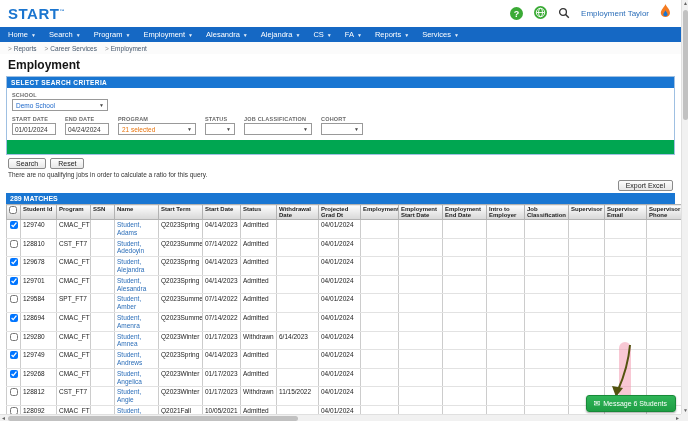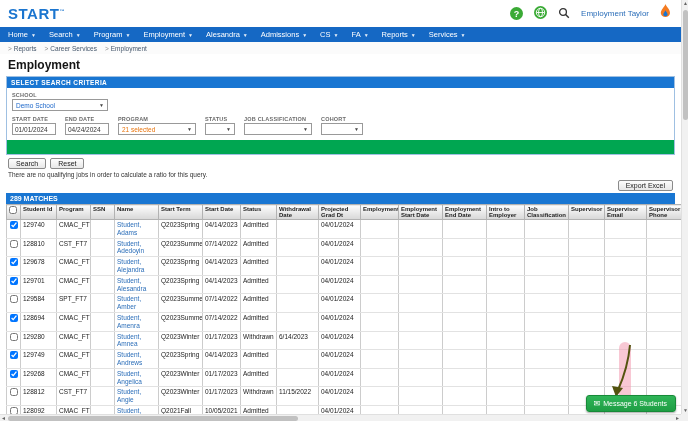--- a/index.html
+++ b/index.html
@@ -126,21 +126,21 @@
         </div>
         <div class="nav-item">
           <span>Employment</span>
           <span class="nav-caret">▼</span>
         </div>
         <div class="nav-item">
           <span>Alesandra</span>
           <span class="nav-caret">▼</span>
         </div>
         <div class="nav-item">
-          <span>Admissions</span>
+          <span>Alejandra</span>
           <span class="nav-caret">▼</span>
         </div>
         <div class="nav-item">
           <span>CS</span>
           <span class="nav-caret">▼</span>
         </div>
         <div class="nav-item">
           <span>FA</span>
           <span class="nav-caret">▼</span>
         </div>

